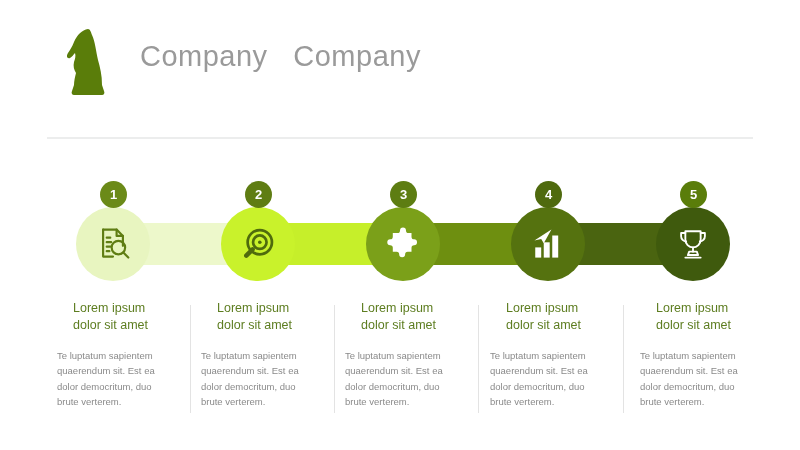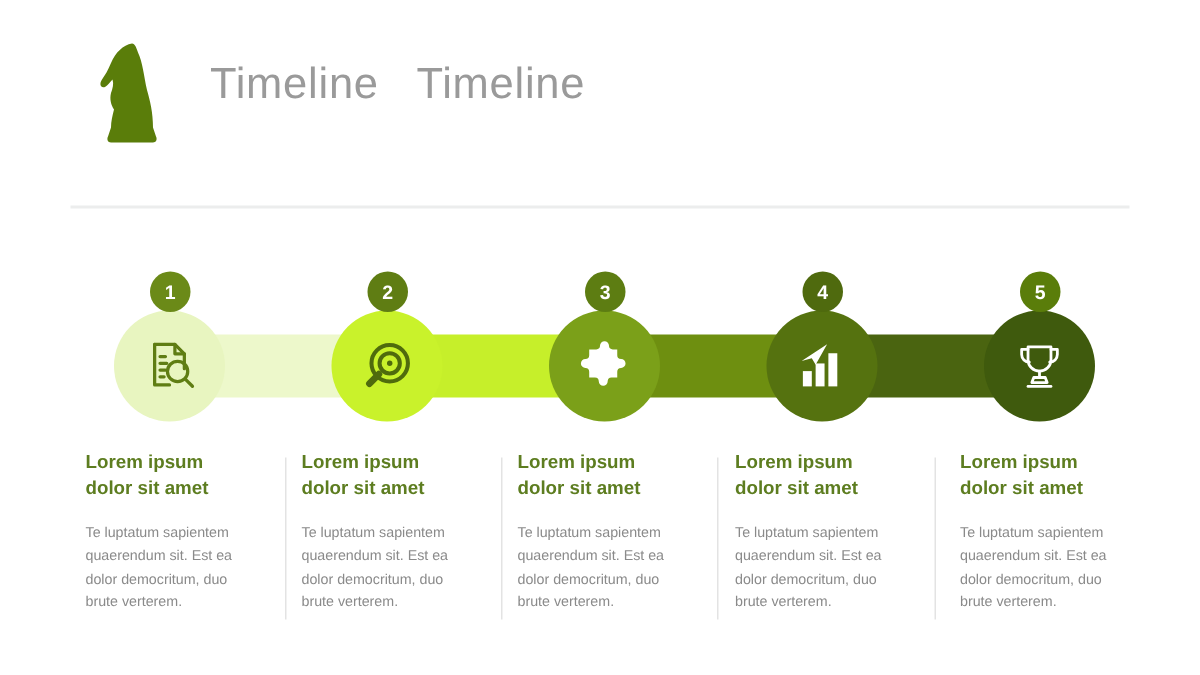--- a/index.html
+++ b/index.html
@@ -104,24 +104,24 @@
   }
   .col-divider {
     position: absolute;
     top: 5px;
     width: 1px;
     height: 108px;
     background: #e3e3e3;
   }
   .col-heading {
     font-size: 12.5px;
-    font-weight: bold;
+    font-weight: normal;
     color: #5d7d20;
     line-height: 1.35;
-    margin: 0 0 14px 0;
+    margin: 0 0 14px 16px;
     white-space: pre-line;
   }
   .col-body {
     font-size: 9.5px;
     color: #8a8a8a;
     line-height: 1.62;
     margin: 0;
     white-space: pre-line;
   }
 </style>
@@ -134,21 +134,21 @@
     <svg viewBox="0 0 48 70" width="48" height="70" aria-hidden="true">
       <path id="knight-path" d="M26 2 C20 3 15 8 12 15 C10 20 8 23 6 26 C4 29 5 32 8 31
                C10 30 11 28 13 26 C14 29 13 32 12 35 C11 39 12 43 14 46
                C13 50 12 54 12 58 L10 64 C9 66 10 68 12 68 L40 68
                C42 68 43 66 42 64 L40 58 C40 48 38 40 36 33
                C34 24 33 14 30 8 C29 5 28 2 26 2 Z
                M14 18 C12 20 12 23 14 23 C16 23 17 21 16 19 C15 17 15 17 14 18 Z" fill="#5a7d0a"></path>
     </svg>
   </span>
 
-  <div class="page-title" style="color: rgb(154, 154, 154);">Timeline   Timeline</div>
+  <div class="page-title" style="color: rgb(154, 154, 154);">Company   Company</div>
 
   <div class="header-rule" style="background: rgb(236, 237, 237);"></div>
 </div>
 
 <div class="timeline">
 
   <div class="bar" id="bar-0" style="left: 118px; width: 135px; background: rgb(237, 248, 203);"></div>
   <div class="bar" id="bar-1" style="left: 263px; width: 135px; background: rgb(198, 239, 42);"></div>
   <div class="bar" id="bar-2" style="left: 408px; width: 135px; background: rgb(110, 143, 16);"></div>
   <div class="bar" id="bar-3" style="left: 553px; width: 135px; background: rgb(74, 100, 16);"></div>

